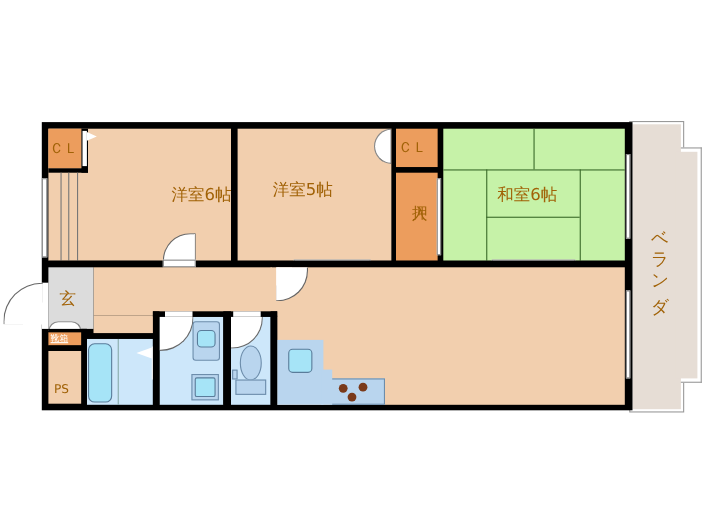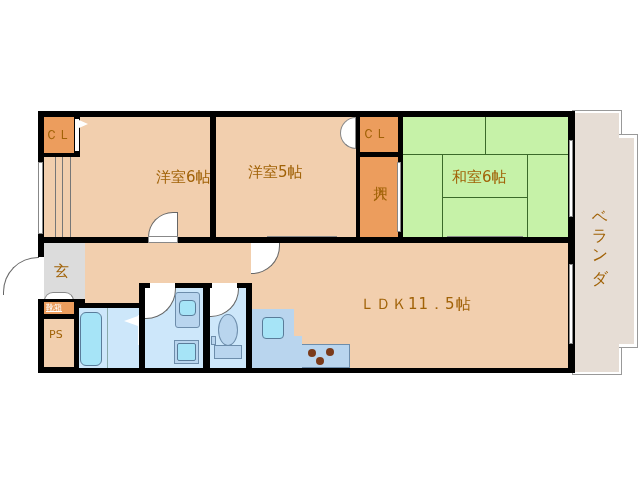--- a/index.html
+++ b/index.html
@@ -80,21 +80,21 @@
   <div class="abs room-w" style="left:85px;top:287px;width:55px;height:16px;"></div>
 
   <div class="abs genkan" style="left:44px;top:243px;width:41px;height:56px;"></div>
   <div class="label" style="left:54px;top:262px;">玄</div>
   <div class="abs" style="left:38px;top:257px;width:6px;height:42px;background:#fff;"></div>
   <div class="door-swing" style="left:3px;top:257px;width:35px;height:37px;border-radius:35px 0 0 0;border-right:none;border-bottom:none;"></div>
   <div class="abs" style="left:44px;top:292px;width:30px;height:9px;background:#fff;border-radius:10px 10px 0 0;border:1px solid #888;"></div>
   <div class="abs cl" style="left:44px;top:302px;width:30px;height:12px;"></div>
   <div class="label small" style="left:46px;top:302px;font-size:8px;color:#fff;text-decoration:underline;">靴箱</div>
   <div class="abs room-w" style="left:44px;top:319px;width:30px;height:48px;"></div>
-  <div class="label small" style="left:49px;top:328px;font-size:11px;">PS</div>
+  <div class="label small" style="left:49px;top:347px;font-size:11px;">PS</div>
 
   <div class="abs wet" style="left:79px;top:308px;width:60px;height:60px;"></div>
   <div class="abs fix-blue" style="left:80px;top:312px;width:22px;height:54px;border-radius:6px;"></div>
   <div class="abs" style="left:107px;top:308px;width:1px;height:60px;background:#8aa;"></div>
   <div class="abs" style="left:138px;top:315px;width:4px;height:30px;background:#fff;"></div>
   <div class="abs" style="left:124px;top:316px;width:0;height:0;border-top:5px solid transparent;border-bottom:5px solid transparent;border-right:14px solid #fff;"></div>
 
   <div class="abs wet" style="left:145px;top:288px;width:58px;height:80px;"></div>
   <div class="door-swing" style="left:145px;top:288px;width:30px;height:30px;border-radius:0 0 30px 0;border-top:none;border-left:none;"></div>
   <div class="abs fix-pale" style="left:175px;top:292px;width:25px;height:36px;border-radius:3px;"></div>
@@ -104,21 +104,20 @@
 
   <div class="abs wet" style="left:210px;top:288px;width:36px;height:80px;"></div>
   <div class="door-swing" style="left:210px;top:288px;width:28px;height:28px;border-radius:0 0 28px 0;border-top:none;border-left:none;"></div>
   <div class="abs fix-pale" style="left:218px;top:314px;width:20px;height:32px;border-radius:50%;"></div>
   <div class="abs fix-pale" style="left:214px;top:345px;width:28px;height:14px;"></div>
   <div class="abs fix-pale" style="left:211px;top:336px;width:5px;height:9px;"></div>
 
   <div class="abs room-w" style="left:252px;top:243px;width:316px;height:125px;"></div>
   <div class="abs room-w" style="left:246px;top:243px;width:8px;height:44px;"></div>
   <div class="door-swing" style="left:251px;top:243px;width:28px;height:30px;border-radius:0 0 28px 0;border-top:none;border-left:none;"></div>
-  <div class="label" style="left:360px;top:295px;letter-spacing:1px;">ＬＤＫ11．5帖</div>
   <div class="abs win" style="left:569px;top:264px;width:4px;height:80px;"></div>
 
   <div class="abs wet" style="left:252px;top:309px;width:42px;height:59px;background:#b9d5ee;"></div>
   <div class="abs wet" style="left:300px;top:344px;width:50px;height:24px;background:#b9d5ee;border:1px solid #6d8dab;"></div>
   <div class="abs wet" style="left:292px;top:336px;width:10px;height:32px;background:#b9d5ee;"></div>
   <div class="abs fix-blue" style="left:262px;top:317px;width:22px;height:22px;"></div>
   <div class="burner" style="left:308px;top:349px;"></div>
   <div class="burner" style="left:326px;top:348px;"></div>
   <div class="burner" style="left:316px;top:357px;"></div>
 

